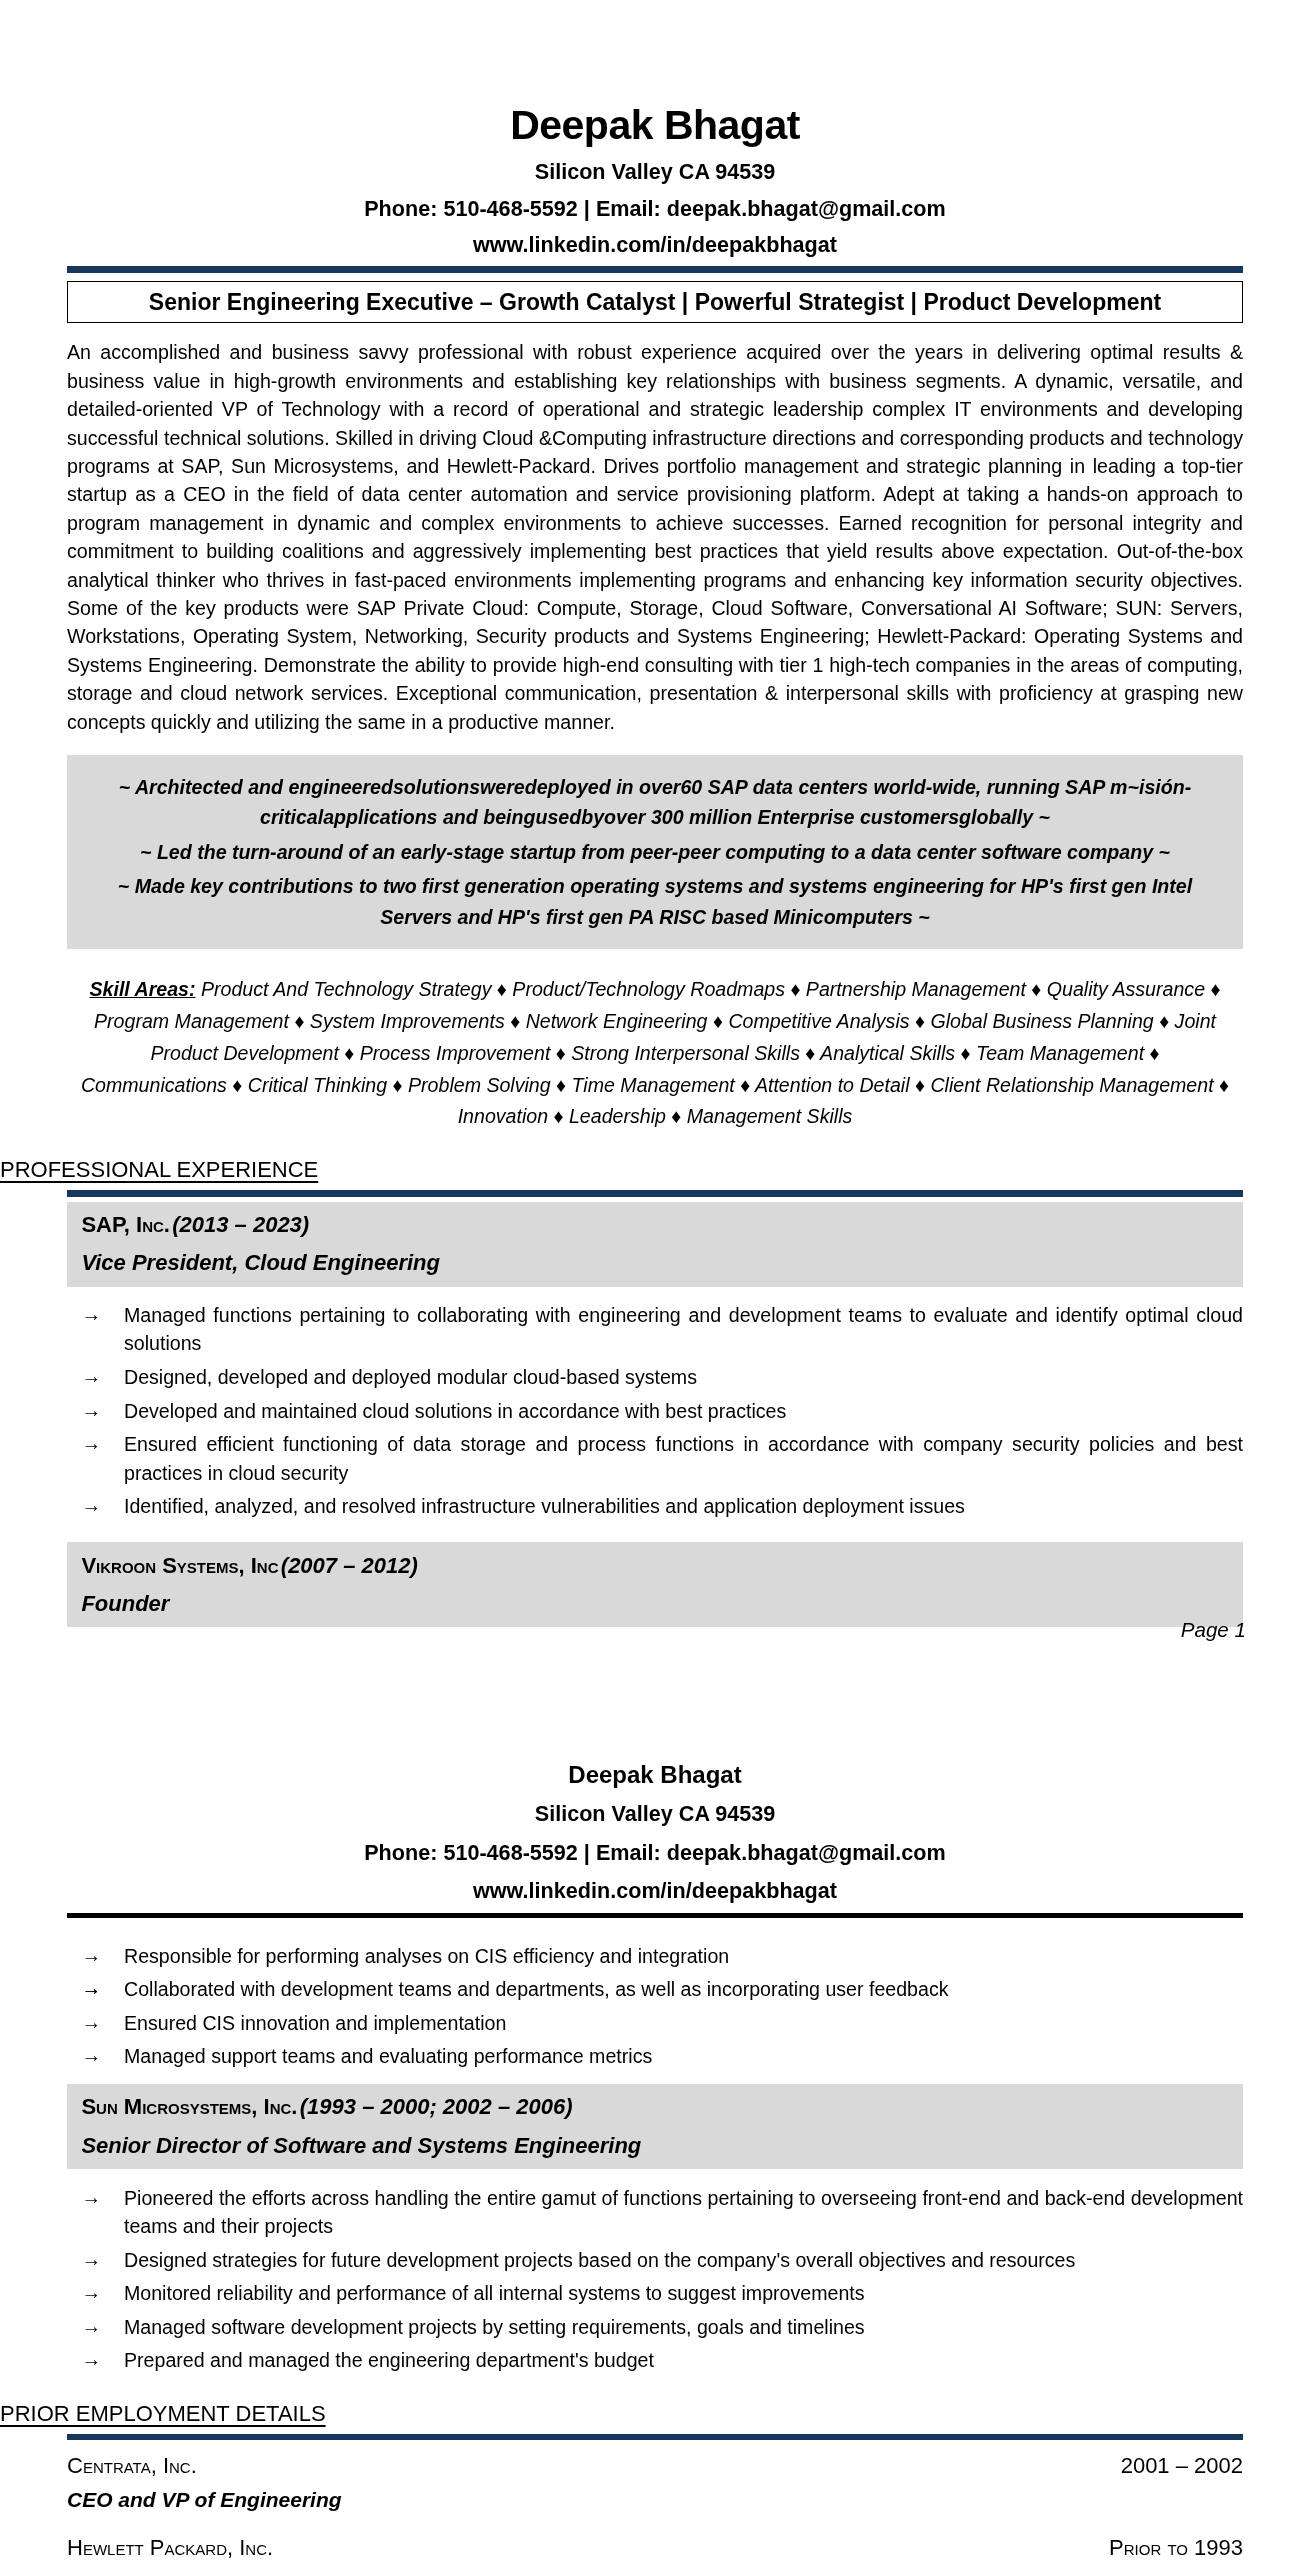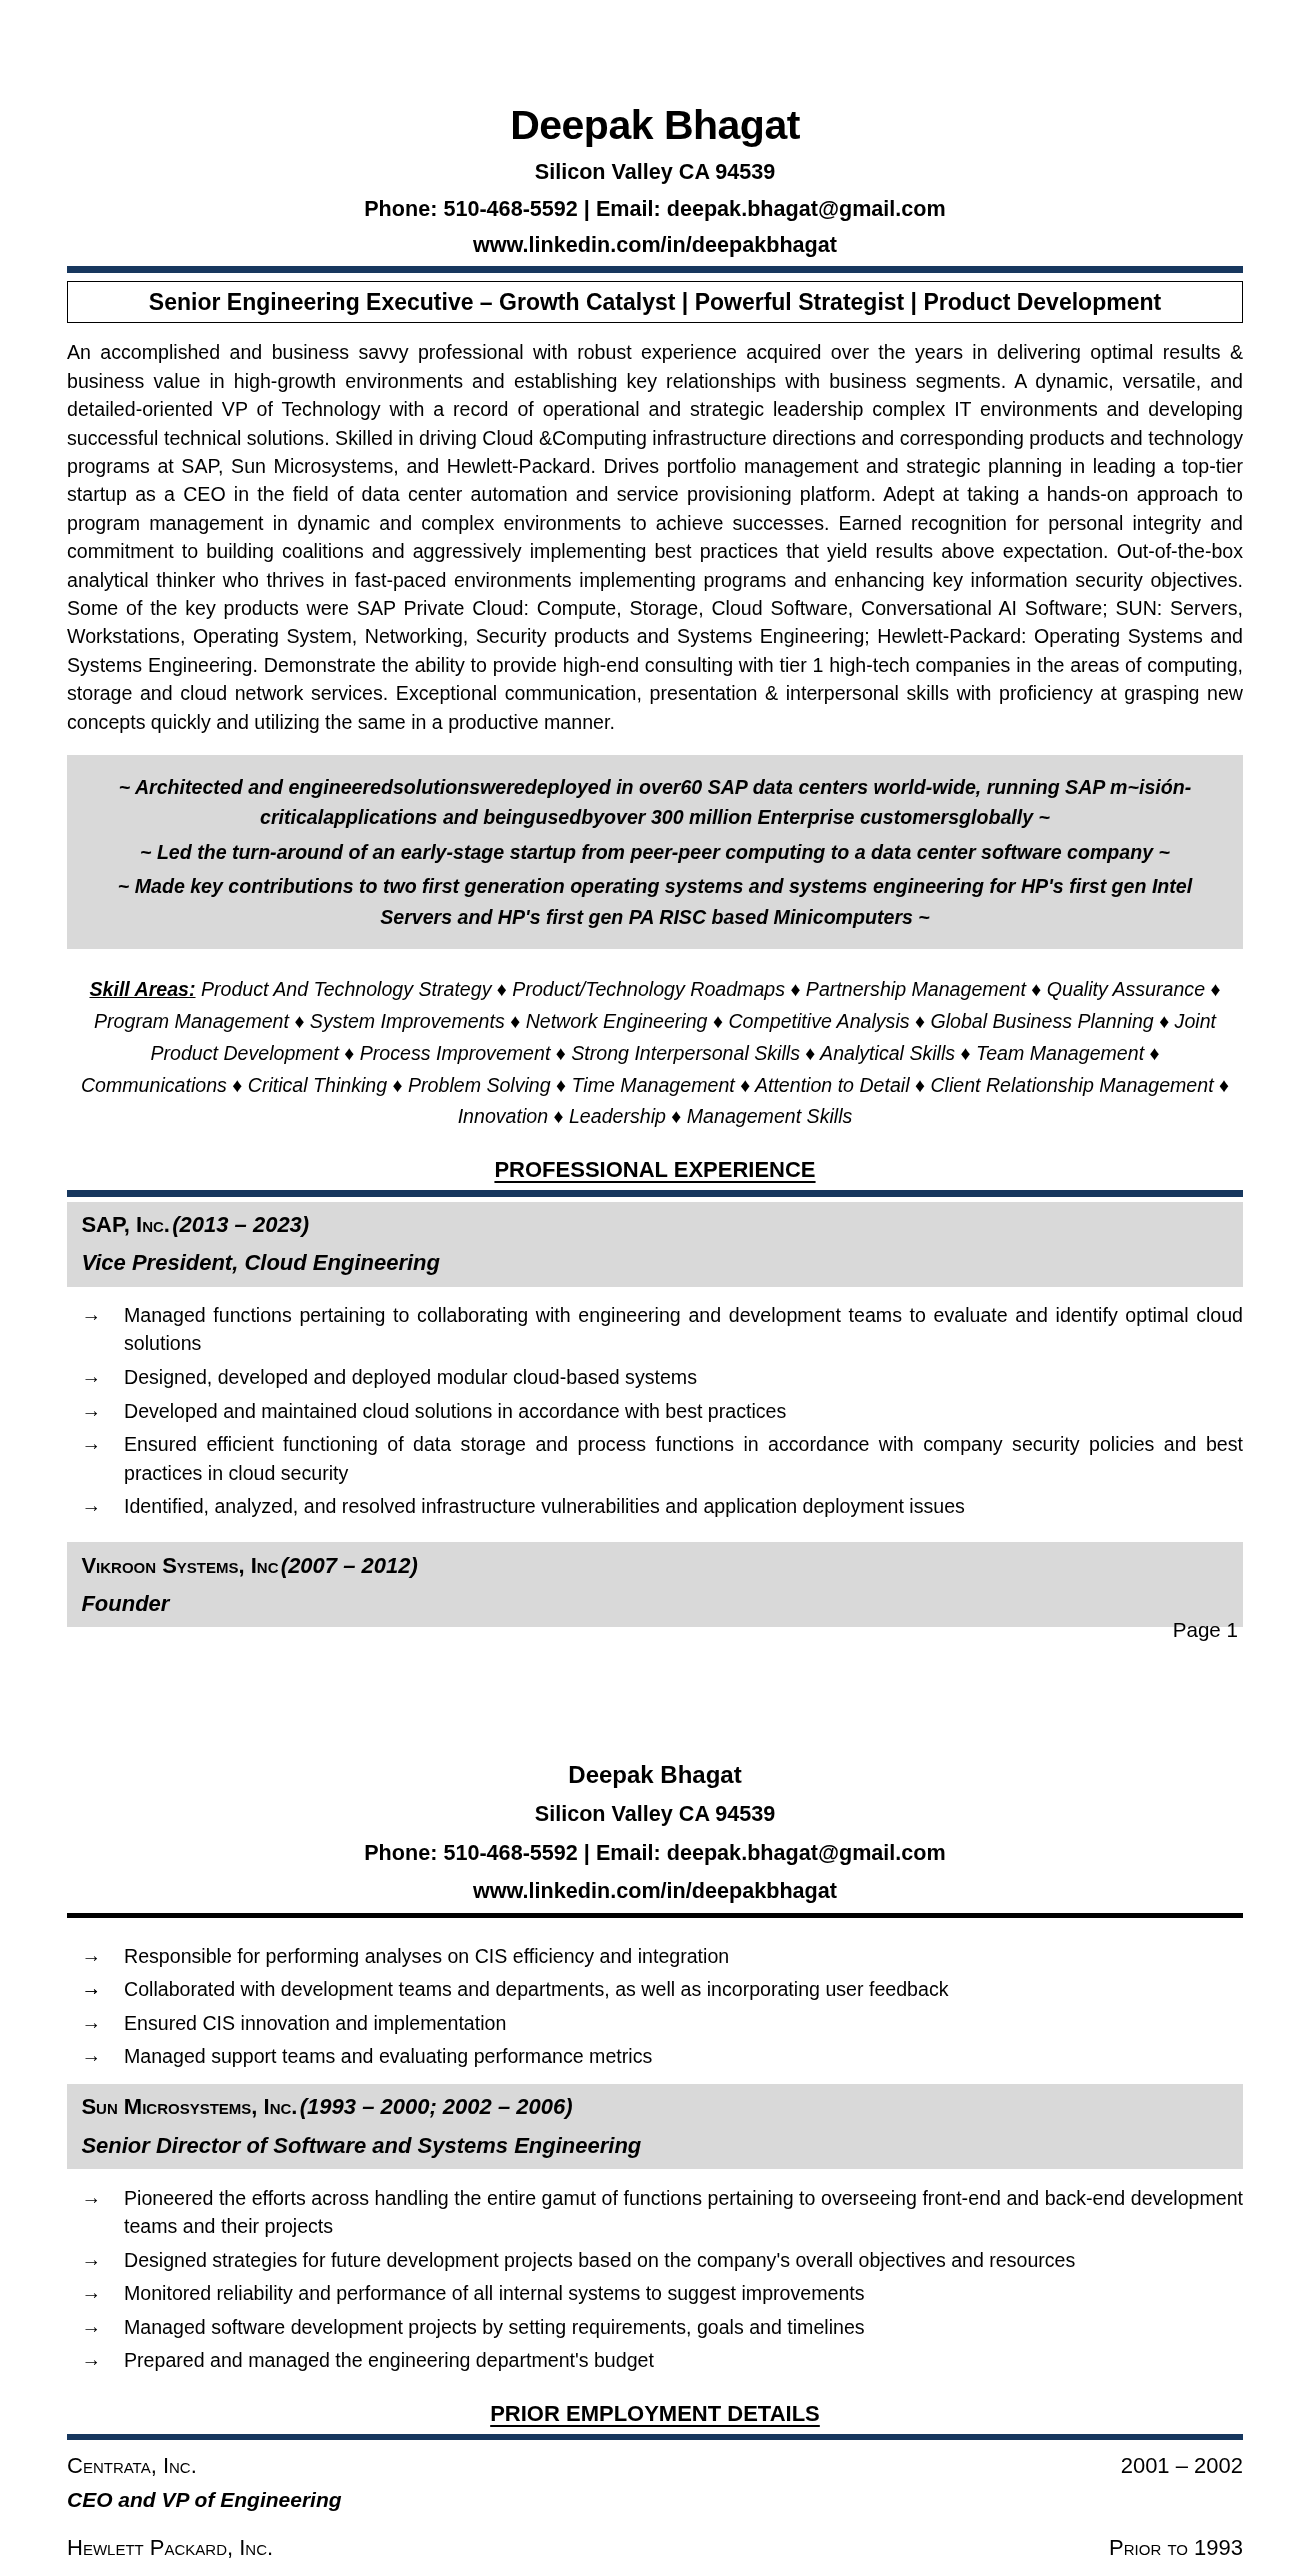--- a/index.html
+++ b/index.html
@@ -27,33 +27,33 @@
   }
 
   .summary { margin:15.5px 67px 0; font-size:19.6px; line-height:1.45; text-align:justify; }
 
   .highlight-box { margin:18.5px 67px 0; padding:13.4px 31px; text-align:center; }
   .highlight { font-size:19.6px; font-weight:bold; font-style:italic; line-height:1.55; margin:4.1px 0; }
 
   .skills { margin:25px 77px 0; text-align:center; font-size:19.6px; font-style:italic; line-height:1.62; }
   .skills-label { font-weight:bold; text-decoration:underline; }
 
-  .section-heading { margin-top:24px; text-align:center; font-size:22px; font-weight:bold; }
+  .section-heading { margin-top:24px; text-align:left; font-size:22px; font-weight:normal; }
   .section-heading .underlined { text-decoration:underline; text-underline-offset:4.1px; text-decoration-thickness:1.5px; }
 
   .job-box { margin:5.2px 67px 0; padding:10.3px 14.4px; }
   .job-company { font-size:22px; font-weight:bold; font-variant:small-caps; }
   .job-period { font-size:22px; font-weight:bold; font-style:italic; }
   .job-title { margin-top:12.4px; font-size:22px; font-weight:bold; font-style:italic; }
 
   .arrow-list { margin:14.4px 67px 0; }
   .arrow-item { position:relative; padding-left:57px; font-size:19.6px; line-height:1.45; text-align:justify; margin-bottom:5.2px; }
   .arrow-item .arrow { position:absolute; left:14.4px; top:-1px; font-style:normal; }
 
-  .page-label { position:absolute; right:72px; font-size:20.6px; }
+  .page-label { position:absolute; right:64px; font-size:20.6px; font-style:italic; }
   #page-1 .page-label { top:1618px; }
 
   
   .p2-name { padding-top:61px; font-size:24px; font-weight:bold; text-align:center; }
   .p2-hdr-line { font-size:21.6px; font-weight:bold; text-align:center; margin-top:12.4px; }
 
   .prior-row { display:flex; justify-content:space-between; margin:13.4px 67px 0; font-size:22px; font-weight:normal; }
   .prior-company, .prior-period { font-variant:small-caps; }
   .prior-title { margin:8.2px 67px 0; font-size:21px; font-weight:bold; font-style:italic; }
 </style>

